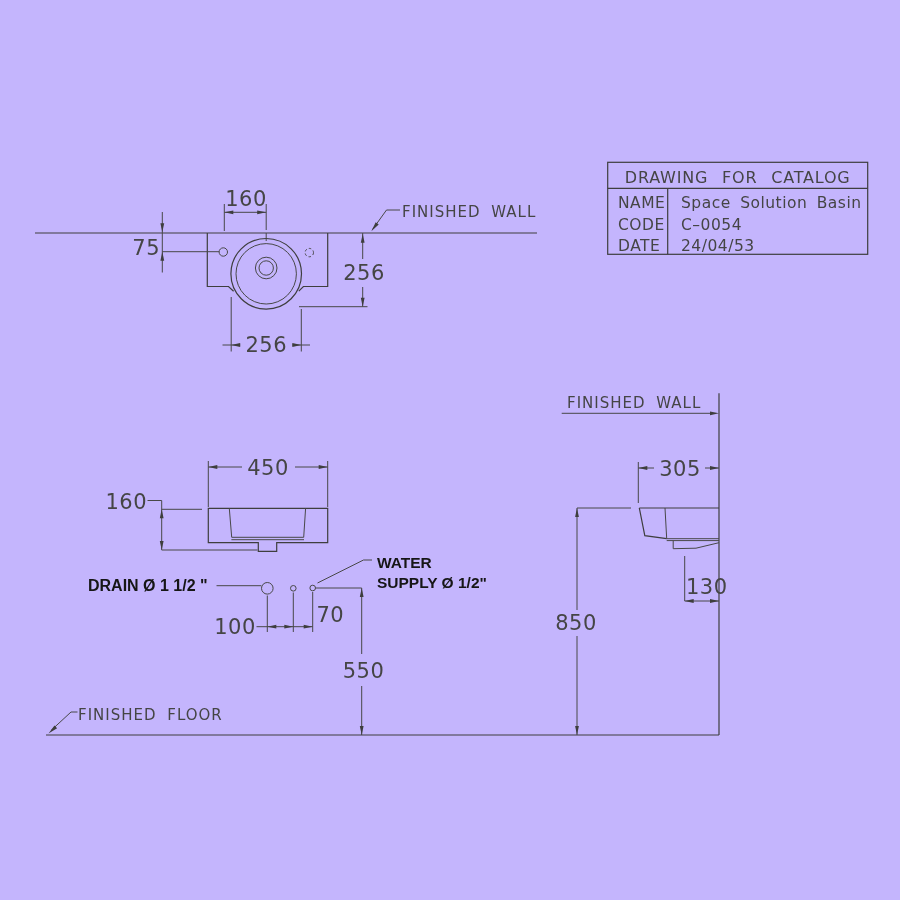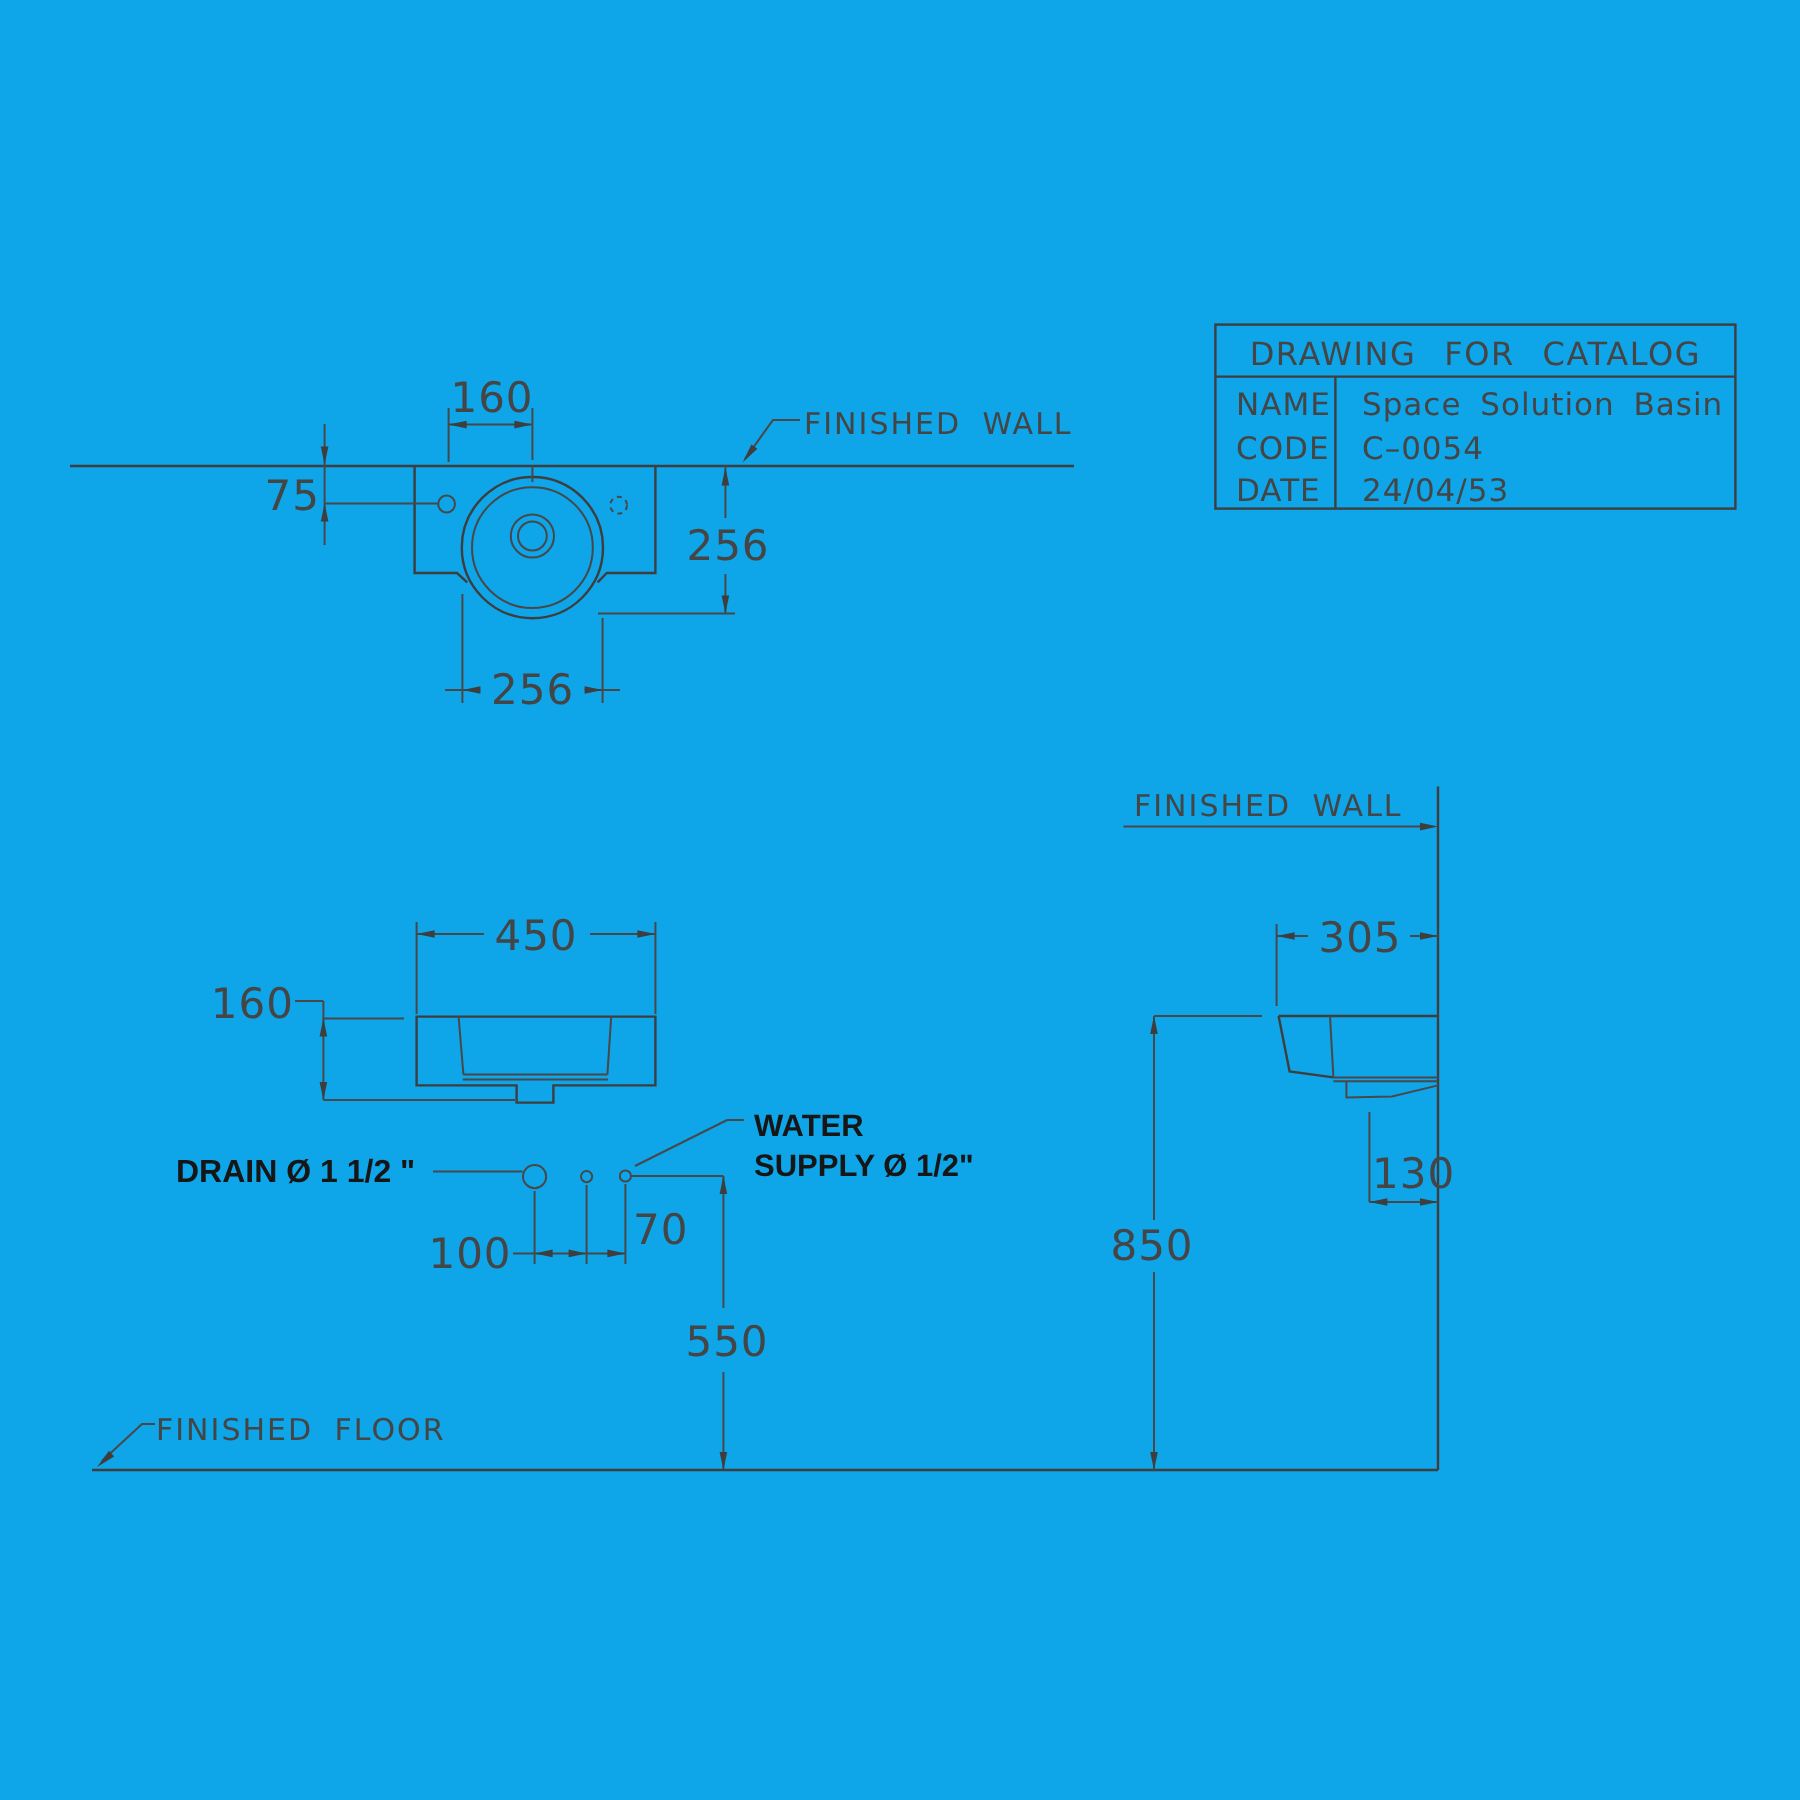--- a/index.html
+++ b/index.html
@@ -1,16 +1,16 @@
 <!DOCTYPE html>
 <html><head>
 <meta charset="utf-8">
 <style>
   html,body{margin:0;padding:0;background:#ffffff;}
-  .canvas{position:relative;width:900px;height:900px;background:#0ea5e9;overflow:hidden;}
+  .canvas{position:relative;width:900px;height:900px;background:#c4b5fd;overflow:hidden;}
   svg{display:block;}
   .ln{fill:none;stroke:#3e3e3e;stroke-width:1.2;stroke-linecap:butt;stroke-linejoin:miter;}
   .ln-thin{fill:none;stroke:#484848;stroke-width:1;}
   .dash{stroke-dasharray:2.5 2.2;}
   .arr{fill:#3e3e3e;stroke:none;}
   .cadtxt{font-family:"DejaVu Sans",sans-serif;fill:#454545;}
   .dim{font-size:21px;letter-spacing:0.5px;}
   .lbl{font-size:15px;letter-spacing:1px;word-spacing:5px;}
   .boldlbl{font-family:"Liberation Sans",sans-serif;font-weight:bold;fill:#161616;font-size:16px;}
   .boldlbl2{font-family:"Liberation Sans",sans-serif;font-weight:bold;fill:#161616;font-size:15.5px;}

